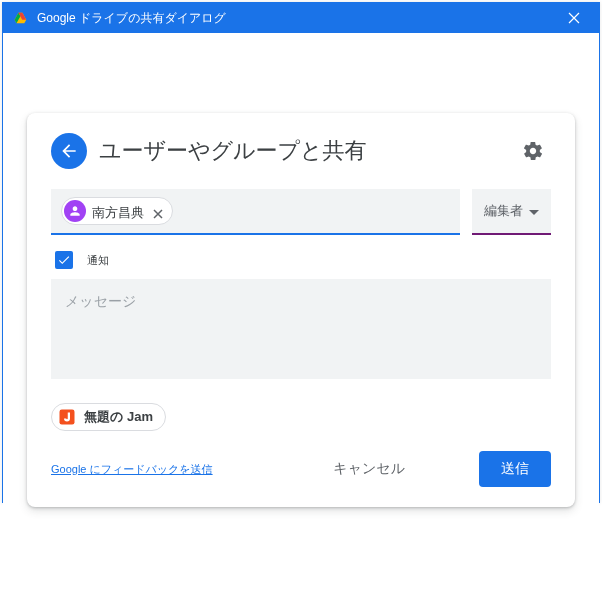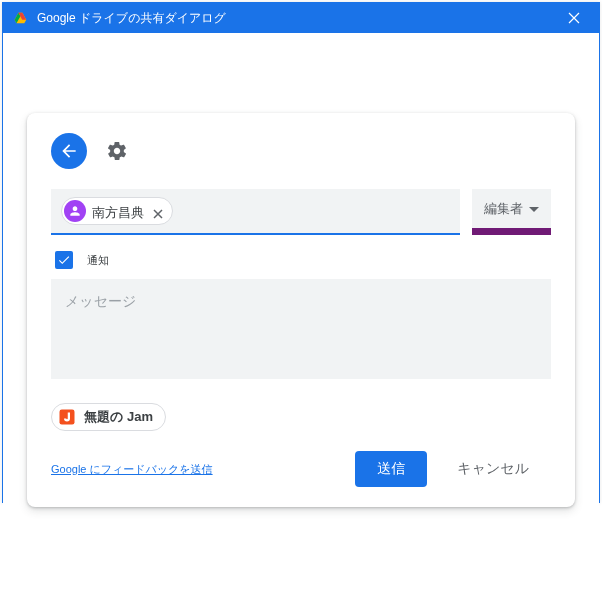--- a/index.html
+++ b/index.html
@@ -127,21 +127,21 @@
       cursor: pointer;
       font-size: 14px;
       width: 16px;
       height: 16px;
       display: flex;
       align-items: center;
       justify-content: center;
     }
     .role-select {
       background: #f1f3f4;
-      border-bottom: 7px solid #701a75;
+      border-bottom: 2px solid #701a75;
       padding: 8px 12px;
       display: flex;
       align-items: center;
       font-size: 13px;
       color: #5f6368;
       cursor: pointer;
       margin-left: 12px;
     }
     .role-caret {
       margin-left: 6px;
@@ -192,20 +192,21 @@
       height: 18px;
       border-radius: 3px;
       display: flex;
       align-items: center;
       justify-content: center;
       margin-right: 8px;
     }
     .footer-row {
       display: flex;
       align-items: center;
+      gap: 44px;
     }
     .feedback-link {
       font-size: 11px;
       color: #1a73e8;
       text-decoration: underline;
       cursor: pointer;
       flex: 1;
     }
     .btn {
       border: none;
@@ -247,20 +248,21 @@
 
   <div class="content-area">
     <div class="share-card">
 
       <div class="header-row">
         <div class="back-btn">
           <svg width="20" height="20" viewBox="0 0 24 24">
               <path d="M20 11H7.8l5.6-5.6L12 4l-8 8 8 8 1.4-1.4L7.8 13H20z" fill="#fff"></path>
             </svg>
         </div>
+        <div class="header-title">ユーザーやグループと共有</div>
         <div class="gear-btn">
           <svg width="22" height="22" viewBox="0 0 24 24">
               <path fill="#5f6368" d="M19.4 13c0-.3.1-.7.1-1s0-.7-.1-1l2.1-1.6c.2-.1.2-.4.1-.6l-2-3.5c-.1-.2-.4-.3-.6-.2l-2.5 1c-.5-.4-1.1-.7-1.7-1l-.4-2.6c0-.2-.2-.4-.5-.4h-4c-.2 0-.4.2-.5.4l-.4 2.6c-.6.3-1.2.6-1.7 1l-2.5-1c-.2-.1-.5 0-.6.2l-2 3.5c-.1.2-.1.5.1.6L4.6 11c0 .3-.1.7-.1 1s0 .7.1 1l-2.1 1.6c-.2.1-.2.4-.1.6l2 3.5c.1.2.4.3.6.2l2.5-1c.5.4 1.1.7 1.7 1l.4 2.6c0 .2.2.4.5.4h4c.2 0 .4-.2.5-.4l.4-2.6c.6-.3 1.2-.6 1.7-1l2.5 1c.2.1.5 0 .6-.2l2-3.5c.1-.2.1-.5-.1-.6L19.4 13zM12 15.5c-1.9 0-3.5-1.6-3.5-3.5s1.6-3.5 3.5-3.5 3.5 1.6 3.5 3.5-1.6 3.5-3.5 3.5z"></path>
             </svg>
         </div>
       </div>
 
       <div class="input-row">
         <div class="people-input">
           <div class="chip">
@@ -307,19 +309,19 @@
                 <rect x="2" y="2" width="20" height="20" rx="3" fill="#f4511e"></rect>
                 <path d="M13 6h3v8a4 4 0 0 1-8 0h3a1 1 0 0 0 2 0V6z" fill="#fff"></path>
               </svg>
           </span>
           <span>無題の Jam</span>
         </div>
       </div>
 
       <div class="footer-row">
         <a class="feedback-link">Google にフィードバックを送信</a>
+        <button class="btn btn-cancel">キャンセル</button>
         <button class="btn btn-send">送信</button>
-        <button class="btn btn-cancel">キャンセル</button>
       </div>
 
     </div>
   </div>
 </div>
 
 </body></html>

